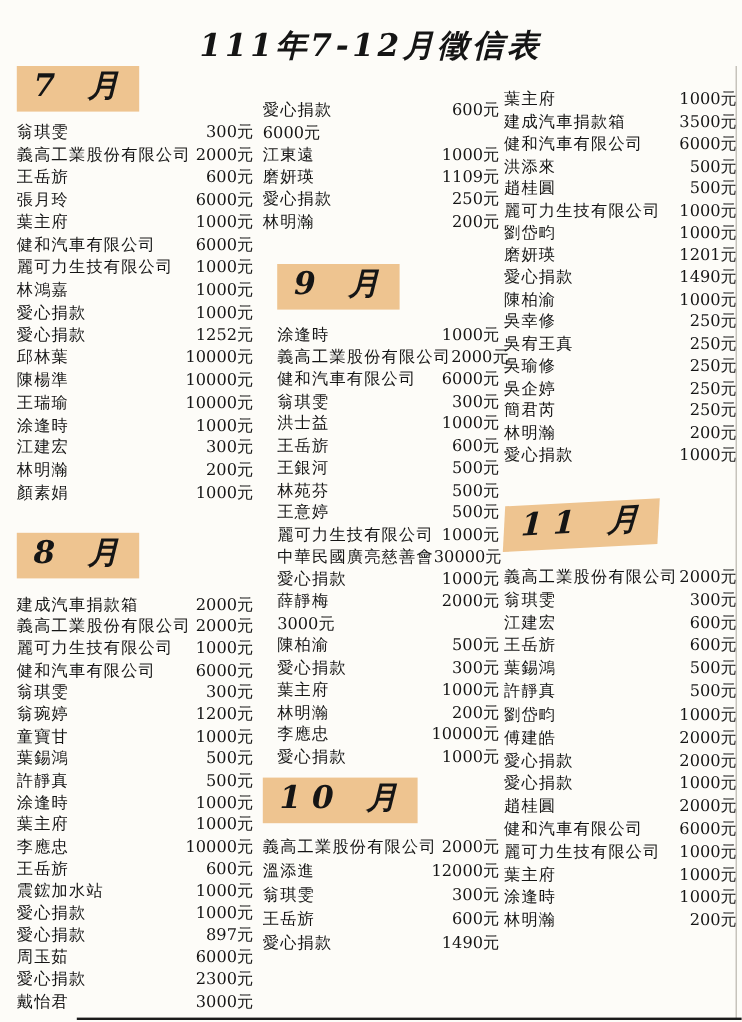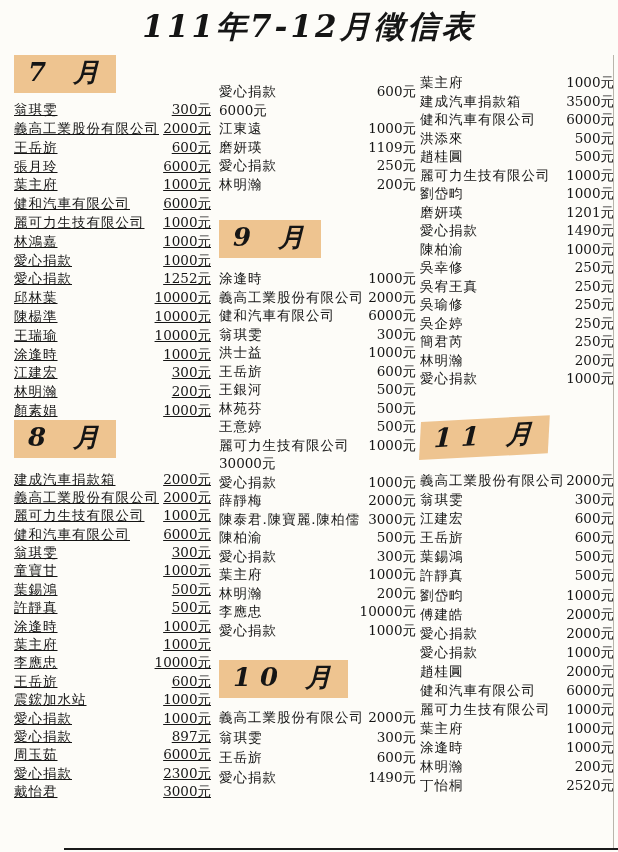--- a/index.html
+++ b/index.html
@@ -8,30 +8,30 @@
     background: #fdfcf8;
     font-family: "DejaVu Serif", "Liberation Serif", serif;
     color: #151515;
     position: relative;
     overflow: hidden;
   }
   .page { position: absolute; inset: 0; }
 
   .title {
     position: absolute; top: 6px; left: 0; right: 0;
-    margin: 0;
+    margin: 15px;
     text-align: center;
-    font-size: 31px;
+    font-size: 26px;
     font-weight: bold;
     font-style: italic;
     letter-spacing: 3px;
   }
 
   .col { position: absolute; }
-  #col1 { left: 14px;  top: 55px; width: 197px; text-decoration: underline; }
+  #col1 { left: 14px;  top: 55px; width: 197px; }
   #col2 { left: 219px; top: 83px; width: 197px; }
   #col3 { left: 420px; top: 74px; width: 194px; }
 
   .month-header {
     display: inline-block;
     background: var(--header-bg, #eec490);
     font-size: 26px;
     font-weight: bold;
     font-style: italic;
     letter-spacing: 9px;
@@ -46,29 +46,29 @@
     justify-content: space-between;
     align-items: center;
     height: 18.8px;
     font-size: 13.5px;
     white-space: nowrap;
   }
   .row .name   { letter-spacing: 1px; }
   .row .amount { letter-spacing: 0; }
 
   
-  #col1 .sec1 { }
+  #col1 .sec1 { margin-top: 24px; }
   #col1 .sec1 .entries { margin-top: 12px; }
   #col1 .sec1 .row { height: 18.4px; }
 
   #col2 .sec0 .entries { margin-top: 0; }
   #col2 .row { height: 18.5px; }
-  #col2 .sec1 { margin-top: 26px; }
+  #col2 .sec1 { margin-top: 26px; margin-left: 12px; }
   #col2 .sec1 .entries { margin-top: 12px; }
-  #col2 .sec2 { margin-top: 20px; }
+  #col2 .sec2 { margin-top: 8px; }
   #col2 .sec2 .entries { margin-top: 10px; }
   #col2 .sec2 .row { height: 20px; }
 
   #col3 .sec0 .entries { margin-top: 0; }
   #col3 .sec0 .row { height: 18.5px; }
   #col3 .sec1 { margin-top: 33px; }
   #col3 .sec1 .entries { margin-top: 12px; }
   #col3 .sec1 .row { height: 19.1px; }
 
   .bottom-rule {
@@ -175,20 +175,24 @@
           </div>
           <div class="row">
             <span class="name">健和汽車有限公司</span>
             <span class="amount">6000元</span>
           </div>
           <div class="row">
             <span class="name">翁琪雯</span>
             <span class="amount">300元</span>
           </div>
           <div class="row">
+            <span class="name">翁琬婷</span>
+            <span class="amount">1200元</span>
+          </div>
+          <div class="row">
             <span class="name">童寶甘</span>
             <span class="amount">1000元</span>
           </div>
           <div class="row">
             <span class="name">葉錫鴻</span>
             <span class="amount">500元</span>
           </div>
           <div class="row">
             <span class="name">許靜真</span>
             <span class="amount">500元</span>
@@ -298,32 +302,32 @@
           </div>
           <div class="row">
             <span class="name">王意婷</span>
             <span class="amount">500元</span>
           </div>
           <div class="row">
             <span class="name">麗可力生技有限公司</span>
             <span class="amount">1000元</span>
           </div>
           <div class="row">
+            <span class="name">中華民國廣亮慈善會</span>
             <span class="amount">30000元</span>
           </div>
           <div class="row">
             <span class="name">愛心捐款</span>
             <span class="amount">1000元</span>
           </div>
           <div class="row">
             <span class="name">薛靜梅</span>
             <span class="amount">2000元</span>
           </div>
           <div class="row">
-            <span class="name">陳泰君.陳寶麗.陳柏儒</span>
             <span class="amount">3000元</span>
           </div>
           <div class="row">
             <span class="name">陳柏渝</span>
             <span class="amount">500元</span>
           </div>
           <div class="row">
             <span class="name">愛心捐款</span>
             <span class="amount">300元</span>
           </div>
@@ -341,20 +345,24 @@
           </div>
           <div class="row">
             <span class="name">愛心捐款</span>
             <span class="amount">1000元</span>
           </div>
         </div></section>
       <section class="sec sec2"><div class="month-header">10 月</div><div class="entries">
           <div class="row">
             <span class="name">義高工業股份有限公司</span>
             <span class="amount">2000元</span>
+          </div>
+          <div class="row">
+            <span class="name">溫添進</span>
+            <span class="amount">12000元</span>
           </div>
           <div class="row">
             <span class="name">翁琪雯</span>
             <span class="amount">300元</span>
           </div>
           <div class="row">
             <span class="name">王岳旂</span>
             <span class="amount">600元</span>
           </div>
           <div class="row">
@@ -494,21 +502,17 @@
             <span class="amount">1000元</span>
           </div>
           <div class="row">
             <span class="name">涂逢時</span>
             <span class="amount">1000元</span>
           </div>
           <div class="row">
             <span class="name">林明瀚</span>
             <span class="amount">200元</span>
           </div>
-          <div class="row">
-            <span class="name">丁怡桐</span>
-            <span class="amount">2520元</span>
-          </div>
         </div></section>
     </div>
   <div class="right-rule"></div>
   <div class="bottom-rule"></div>
 </div>
 
 </body></html>

